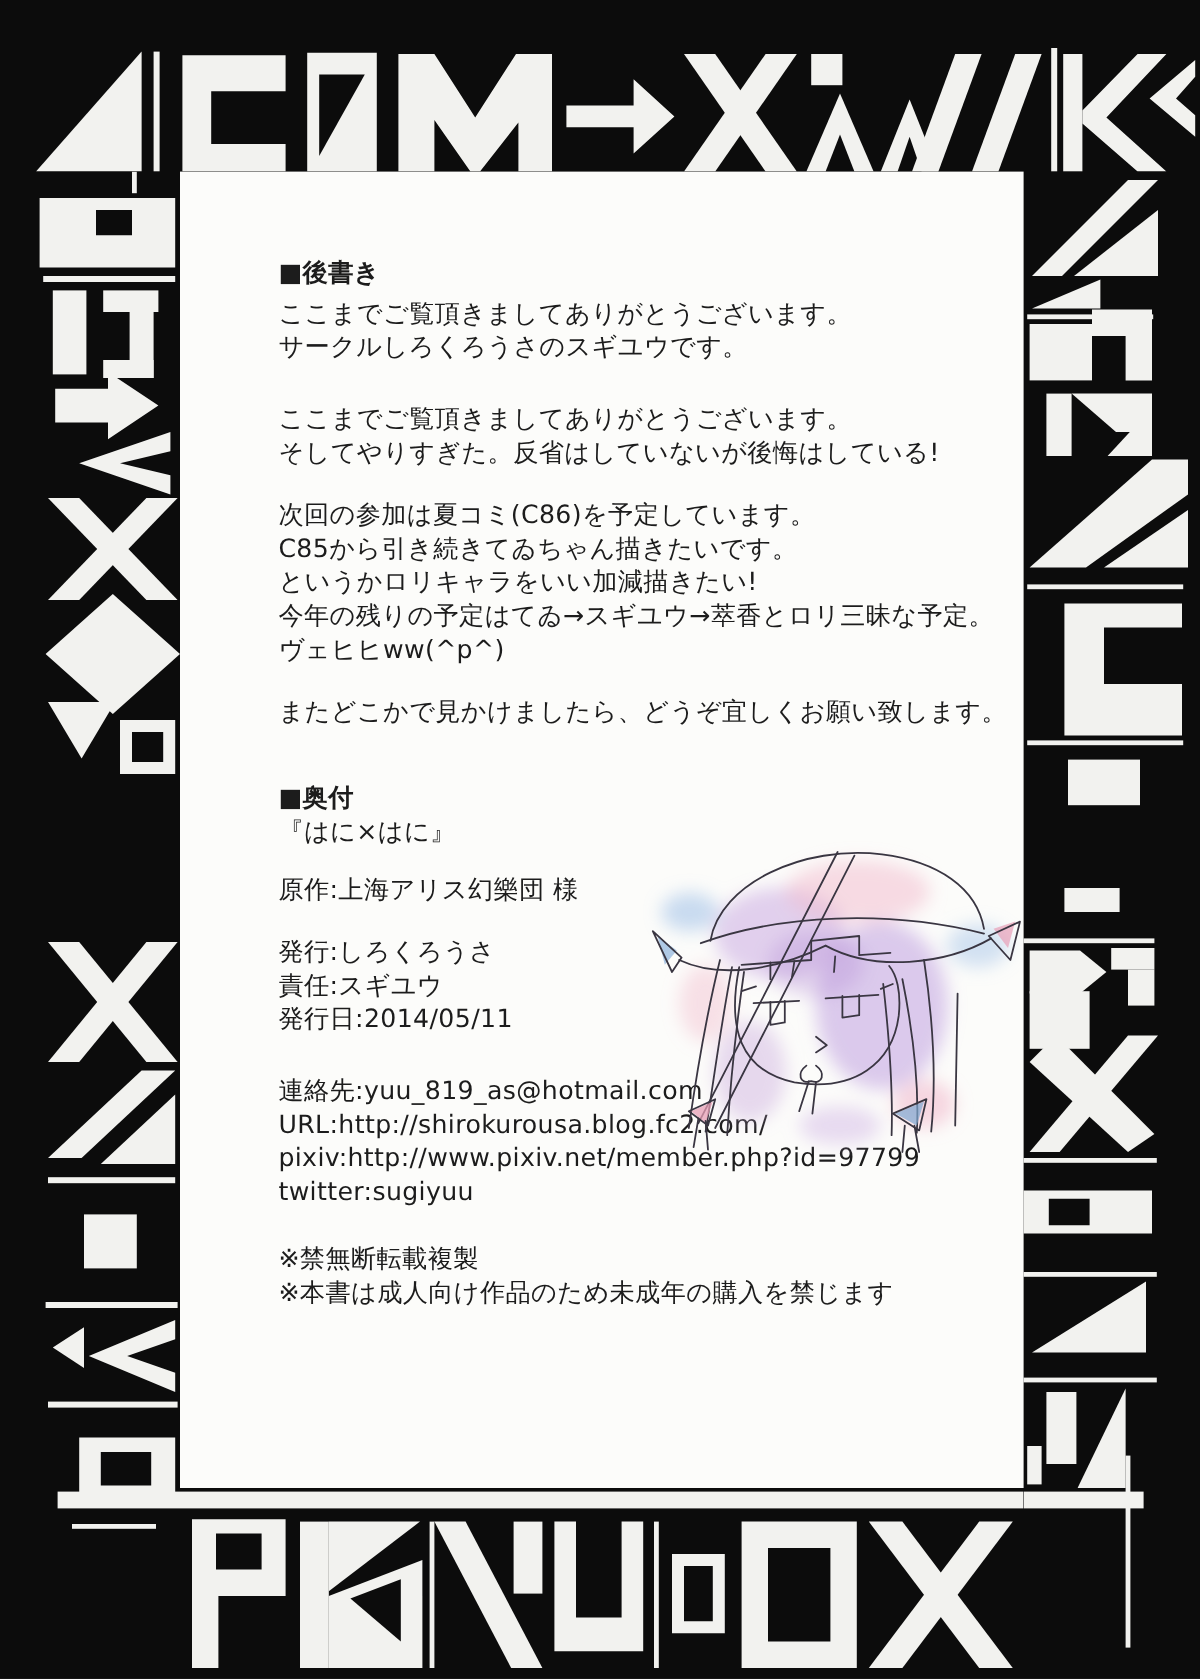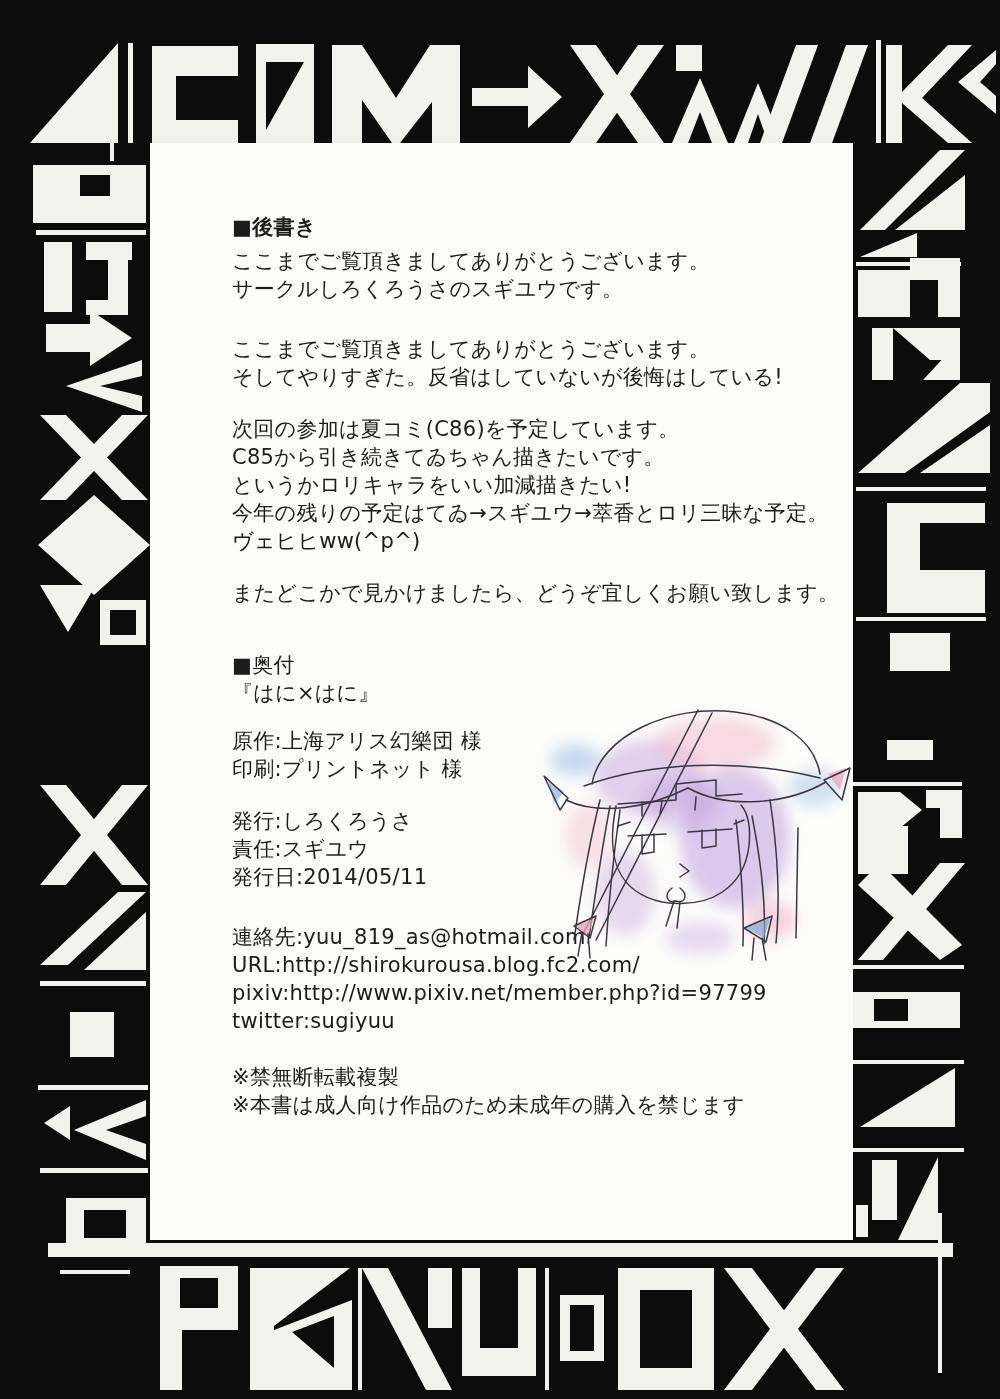--- a/index.html
+++ b/index.html
@@ -22,21 +22,21 @@
   .content{
     position:absolute;left:82px;top:70px;width:600px;z-index:3;
     color:#1c1c1c;font-size:21px;line-height:28px;letter-spacing:.3px;
   }
   .heading{font-weight:bold;}
   .ln{white-space:nowrap;}
   .p1{margin-top:6px}
   .p2{margin-top:32px}
   .p3{margin-top:24px}
   .p4{margin-top:24px}
-  .h2{margin-top:44px;font-weight:normal;}
+  .h2{margin-top:44px;font-weight:bold;}
   .credits1{margin-top:20px}
   .credits2{margin-top:24px}
   .contacts{margin-top:32px}
   .notices{margin-top:28px}
   .sketch{position:absolute;left:530px;top:688px;width:322px;height:286px;z-index:2;}
   .sk{fill:none;stroke:#3a3642;stroke-width:1.5;stroke-linecap:round;stroke-linejoin:round;}
 </style>
 </head>
 <body>
 
@@ -177,21 +177,20 @@
 
       <div class="p4">
         <div class="ln">またどこかで見かけましたら、どうぞ宜しくお願い致します。</div>
       </div>
 
       <div class="h2 ln">■奥付</div>
       <div class="ln">『はに×はに』</div>
 
       <div class="credits1">
         <div class="ln">原作:上海アリス幻樂団 様</div>
-        <div class="ln">印刷:プリントネット 様</div>
       </div>
 
       <div class="credits2">
         <div class="ln">発行:しろくろうさ</div>
         <div class="ln">責任:スギユウ</div>
         <div class="ln">発行日:2014/05/11</div>
       </div>
 
       <div class="contacts">
         <div class="ln">連絡先:yuu_819_as@hotmail.com</div>

